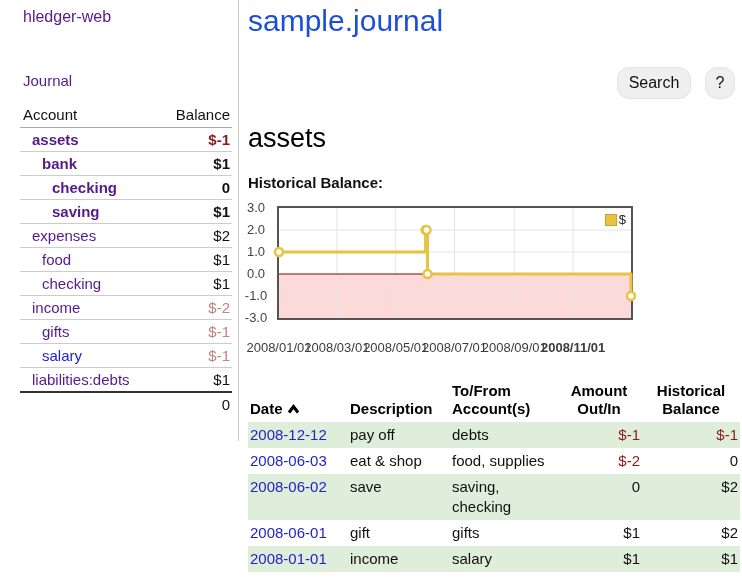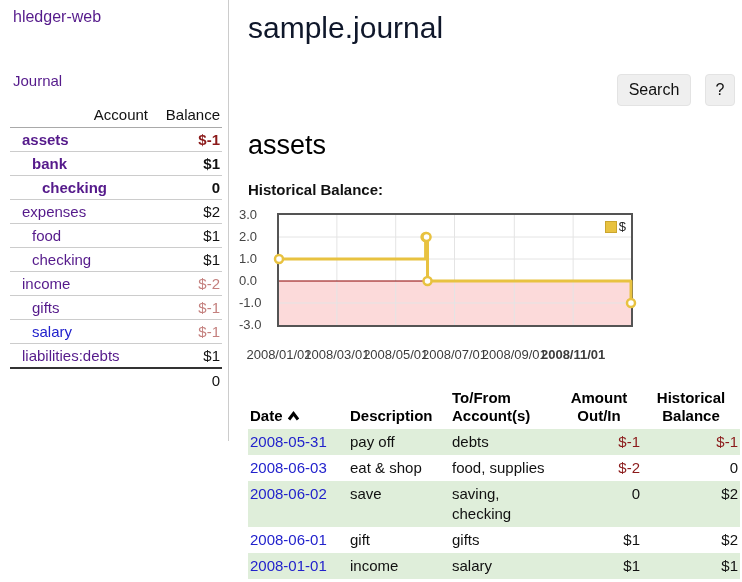--- a/index.html
+++ b/index.html
@@ -5,86 +5,86 @@
   * { margin:0; padding:0; box-sizing:border-box; }
   html,body { background:#fff; }
   body {
     width:742px; height:582px; position:relative; overflow:hidden;
     font-family:"Liberation Sans", sans-serif; color:#111;
   }
   a { text-decoration:none; cursor:pointer; }
 
   
   .sidebar {
-    position:absolute; left:0; top:0; width:229px; height:441px;
+    position:absolute; left:10px; top:0; width:229px; height:441px;
     border-right:1px solid #ccc; padding:6px 0 0 0;
   }
   .app-title { display:block; margin:2px 0 0 13px; font-size:16px; color:#551a8b; }
   .nav-journal { display:block; margin:46px 0 0 13px; font-size:15px; color:#551a8b; }
   table.accounts {
     border-collapse:collapse; table-layout:fixed;
     margin:14px 0 0 10px; width:212px; font-size:15px;
   }
   table.accounts col.c-name { width:140px; }
   table.accounts col.c-bal  { width:72px; }
   table.accounts th {
-    font-weight:normal; color:#111; text-align:right;
+    font-weight:normal; color:#111; text-align:left;
     padding:3px 2px 4px 3px; border-bottom:1px solid #a9a9a9;
   }
   table.accounts th.bal-h { text-align:right; }
   table.accounts tbody td { padding:3px 2px; }
   table.accounts tbody tr + tr td { border-top:1px solid #ccc; }
   table.accounts tfoot td {
     border-top:2px solid #333; padding:3px 2px; text-align:right;
   }
   .acct-link { color:#551a8b; display:inline-block; }
   .acct-link.blue { color:#2222cc; }
   .acct-link.depth1 { padding-left:10px; }
   .acct-link.depth2 { padding-left:20px; }
   .acct-link.depth3 { padding-left:30px; }
   .bold { font-weight:bold; }
   td.bal { text-align:right; color:#111; }
   td.bal.neg-strong { color:#8b1a1a; }
   td.bal.neg-light  { color:#c4807e; }
 
   
   .main { position:absolute; left:248px; top:0; width:494px; }
-  h1.page-title { font-size:30px; font-weight:normal; color:#0f172a; margin-top:11px; letter-spacing:0; }
+  h1.page-title { font-size:30px; font-weight:normal; color:#1d4ed8; margin-top:4px; letter-spacing:0; }
 
   .search-row { position:relative; margin-top:29px; height:32px; }
   .search-wrap { position:absolute; left:0; top:0; width:364px; height:32px; }
   .search-wrap input {
     width:100%; height:32px; border:1px solid #ccc; border-radius:4px;
     padding:0 30px 0 11px; font-size:15px; color:#333;
     font-family:"Liberation Sans", sans-serif; outline:none; background:#fff;
   }
   .clear-x {
     position:absolute; right:9px; top:6px; font-size:15px; font-weight:bold;
     color:#c9bede; cursor:pointer; line-height:20px;
   }
   .btn {
     position:absolute; top:0; height:32px; background:#efefef; border:1px solid #e3e3e3;
-    border-radius:4px; font-size:16px; color:#111; cursor:pointer;
+    border-radius:12px; font-size:16px; color:#111; cursor:pointer;
     font-family:"Liberation Sans", sans-serif;
   }
   .btn.search { left:369px; width:74px; }
   .btn.help   { left:457px; width:30px; }
 
   h2.account-heading { font-size:27px; font-weight:normal; color:#000; margin-top:24px; }
   .chart-title { font-size:15px; font-weight:bold; color:#111; margin-top:20px; }
 
   
   .chart { position:relative; margin:15px 0 0 29px; width:356px; }
   .plot {
     position:relative; width:356px; height:114px;
     border:2px solid #545454; background:#fff;
   }
   .plot svg { position:absolute; left:0; top:0; overflow:visible; display:block; }
   .ytick {
-    position:absolute; left:-38px; width:34px; text-align:left;
+    position:absolute; left:-38px; width:34px; text-align:center;
     font-size:13px; color:#444; line-height:16px;
   }
   .xticks { position:relative; height:16px; margin-top:20px; }
   .xtick {
     position:absolute; width:70px; text-align:center;
     font-size:13px; color:#3c3c3c; line-height:15px; white-space:nowrap;
   }
   .legend {
     position:absolute; right:3px; top:3px; display:flex; align-items:center;
     background:rgba(255,255,255,0.85); padding:1px 2px; font-size:13px; color:#222;
@@ -135,20 +135,24 @@
           <td><a class="acct-link depth1 bold">assets</a></td>
           <td class="bal neg-strong bold">$-1</td>
         </tr>
         <tr>
           <td><a class="acct-link depth2 bold">bank</a></td>
           <td class="bal normal bold">$1</td>
         </tr>
         <tr>
           <td><a class="acct-link depth3 bold">checking</a></td>
           <td class="bal normal bold">0</td>
+        </tr>
+        <tr>
+          <td><a class="acct-link depth3 bold">saving</a></td>
+          <td class="bal normal bold">$1</td>
         </tr>
         <tr>
           <td><a class="acct-link depth1">expenses</a></td>
           <td class="bal normal">$2</td>
         </tr>
         <tr>
           <td><a class="acct-link depth2">food</a></td>
           <td class="bal normal">$1</td>
         </tr>
         <tr>
@@ -258,21 +262,21 @@
           <div>Out/In</div>
         </th>
         <th class="num">
           <div>Historical</div>
           <div>Balance</div>
         </th>
       </tr>
     </thead>
     <tbody>
         <tr class="shaded">
-          <td><a class="date-link">2008-05-31</a></td>
+          <td><a class="date-link">2008-12-12</a></td>
           <td class="">pay off</td>
           <td class="">debts</td>
           <td class="t-amt neg">$-1</td>
           <td class="t-bal neg">$-1</td>
         </tr>
         <tr class="">
           <td><a class="date-link">2008-06-03</a></td>
           <td class="">eat &amp; shop</td>
           <td class="">food, supplies</td>
           <td class="t-amt neg">$-2</td>

